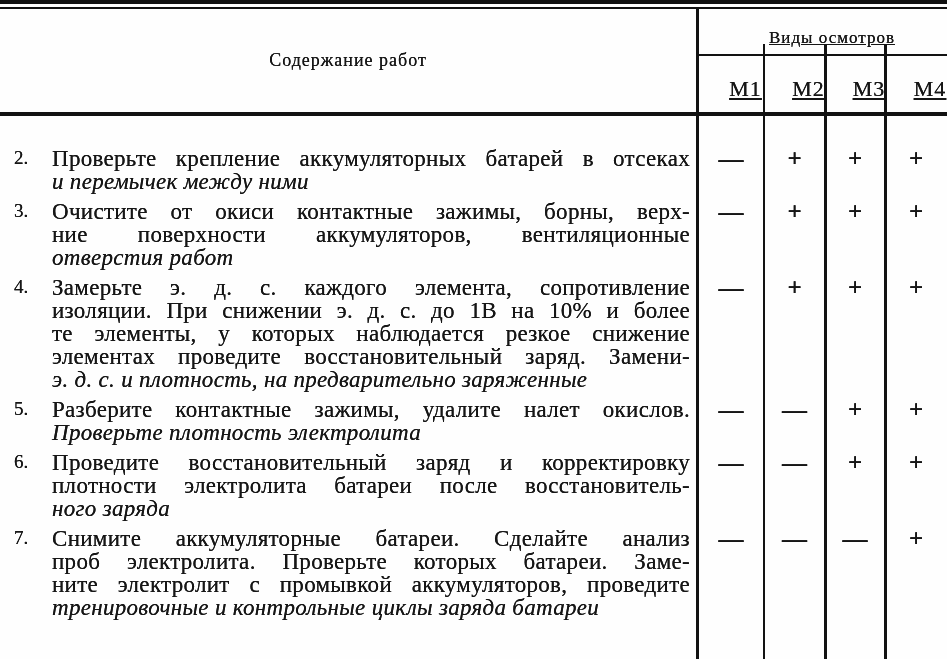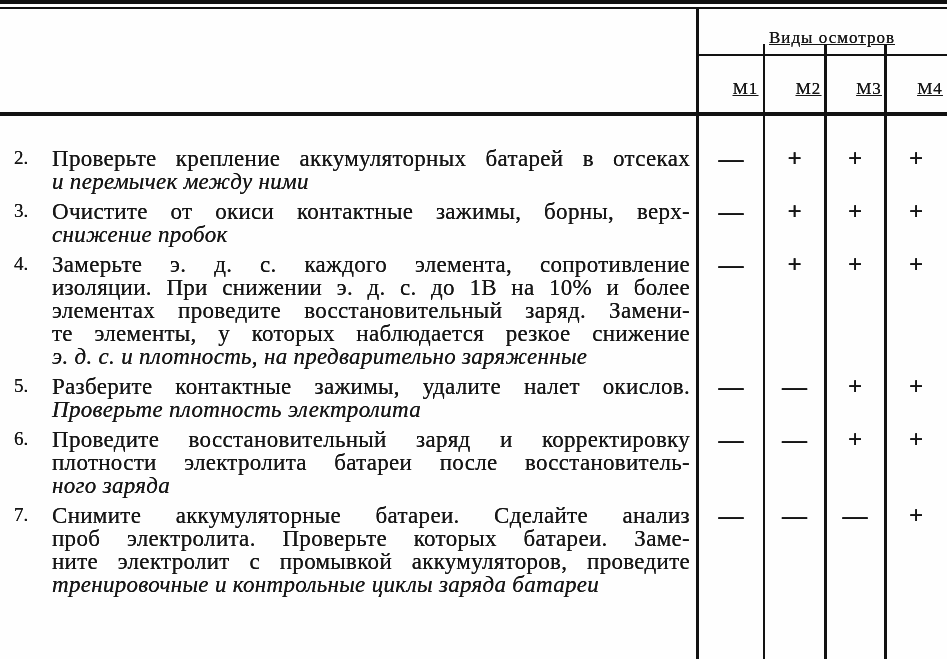--- a/index.html
+++ b/index.html
@@ -46,21 +46,21 @@
     height: 35px; display: flex; align-items: center; justify-content: center;
     font-size: 17px; letter-spacing: 1px;
     border-bottom: 2px solid #121212;
   }
   .mcols {
     display: grid; grid-template-columns: 65px 61px 60px 62px;
     height: 66px;
   }
   .mcol {
     display: flex; align-items: center; justify-content: center;
-    font-size: 17px; letter-spacing: 1px; margin-left: 28px;
+    font-size: 22px; letter-spacing: 1px; margin-left: 28px;
   }
 
   
   .tbody {
     position: absolute; top: 116px; left: 0; width: 947px; bottom: 0;
     padding-top: 31px;
   }
   .work-row {
     display: grid;
     grid-template-columns: 698px 66px 61px 60px 62px;
@@ -82,20 +82,21 @@
   }
 </style>
 </head>
 <body>
 
 <div class="page">
 
   <div class="top-rule"></div>
 
   <div class="hdr">
+    <div class="hdr-left">Содержание работ</div>
     <div class="hdr-right">
       <div class="vidy">Виды осмотров</div>
       <div class="mcols">
         <div class="mcol">М1</div>
         <div class="mcol">М2</div>
         <div class="mcol">М3</div>
         <div class="mcol">М4</div>
       </div>
     </div>
   </div>
@@ -115,37 +116,38 @@
       <div class="mark mark-m2">+</div>
       <div class="mark mark-m3">+</div>
       <div class="mark mark-m4">+</div>
     </div>
 
     <div class="work-row">
       <div class="work-cell">
         <span class="num">3.</span>
         <div class="lines">
             <div class="line">Очистите от окиси контактные зажимы, борны, верх-</div>
-            <div class="line last">снижение пробок</div>
+            <div class="line">ние поверхности аккумуляторов, вентиляционные</div>
+            <div class="line last">отверстия работ</div>
           </div>
       </div>
       <div class="mark mark-m1">—</div>
       <div class="mark mark-m2">+</div>
       <div class="mark mark-m3">+</div>
       <div class="mark mark-m4">+</div>
     </div>
 
     <div class="work-row">
       <div class="work-cell">
         <span class="num">4.</span>
         <div class="lines">
             <div class="line">Замерьте э. д. с. каждого элемента, сопротивление</div>
             <div class="line">изоляции. При снижении э. д. с. до 1В на 10% и более</div>
+            <div class="line">те элементы, у которых наблюдается резкое снижение</div>
             <div class="line">элементах проведите восстановительный заряд. Замени-</div>
-            <div class="line">те элементы, у которых наблюдается резкое снижение</div>
             <div class="line last">э. д. с. и плотность, на предварительно заряженные</div>
           </div>
       </div>
       <div class="mark mark-m1">—</div>
       <div class="mark mark-m2">+</div>
       <div class="mark mark-m3">+</div>
       <div class="mark mark-m4">+</div>
     </div>
 
     <div class="work-row">

